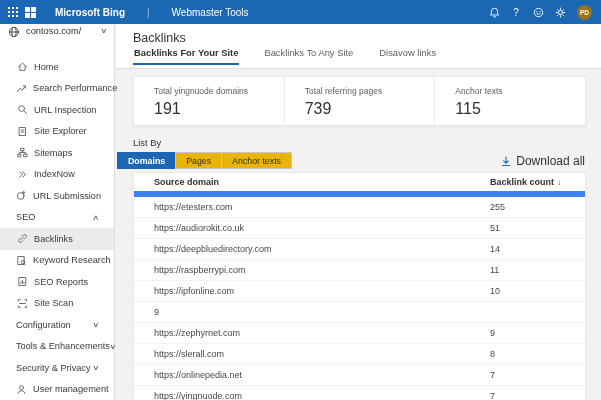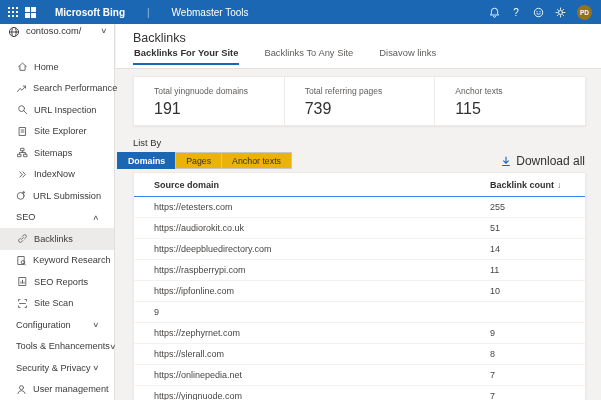--- a/index.html
+++ b/index.html
@@ -59,21 +59,21 @@
   .toggle-btn:first-child { margin-left:0; }
   .toggle-btn.active { background:#1b67b3; border-color:#1b67b3; color:#fff; font-weight:700; }
 
   .download { position:absolute; top:130px; right:16px; display:flex; align-items:center; gap:5px;
     font-size:12px; color:#323130; cursor:pointer; }
   .download svg { stroke:#1b67b3; fill:none; stroke-width:1.1; stroke-linecap:round; }
 
   .table-card { position:absolute; left:17px; right:15px; top:148px; height:290px; background:#fff;
     border:1px solid #eceae8; box-shadow:0 1px 2px rgba(0,0,0,.06); }
   .t-head { display:flex; align-items:center; height:24px; padding-left:20px;
-    font-size:9px; font-weight:700; color:#323130; border-bottom:1px solid #3b82f6; }
+    font-size:9px; font-weight:700; color:#323130; border-bottom:6px solid #3b82f6; }
   .t-row { display:flex; align-items:center; height:21px; padding-left:20px;
     font-size:9px; color:#484644; border-bottom:1px solid #f3f2f1; cursor:pointer; }
   .col-domain { flex:1; }
   .col-count { width:95px; }
   .sort-arrow { font-size:8.5px; color:#605e5c; margin-left:3px; }
 </style>
 </head>
 <body>
 
 <header class="topbar">

